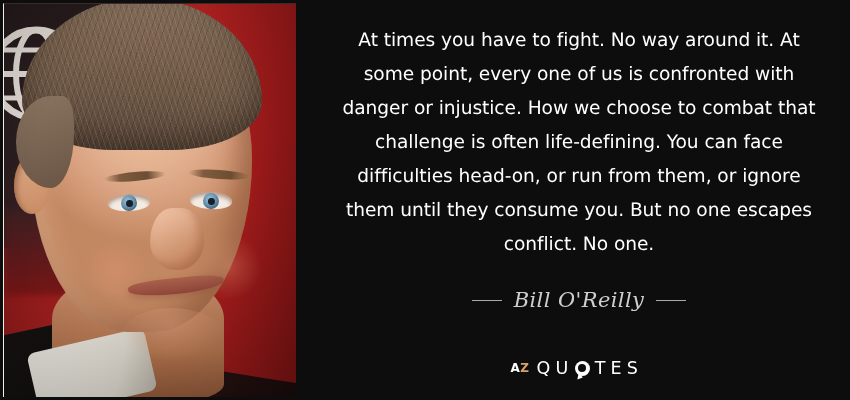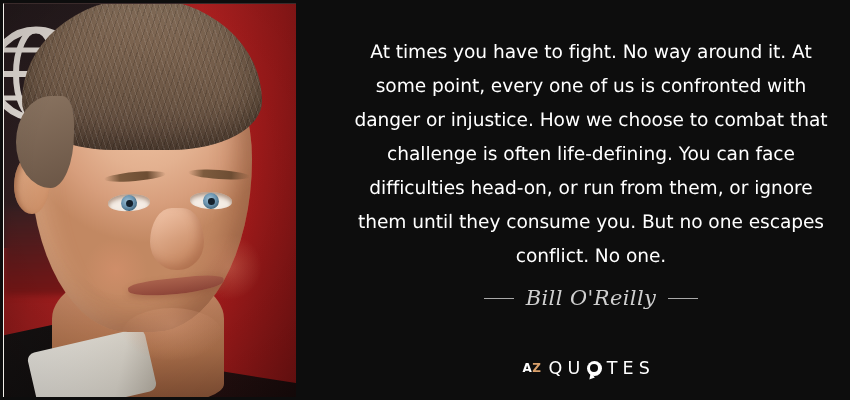--- a/index.html
+++ b/index.html
@@ -280,32 +280,33 @@
     background: #0d0d0d;
     display: flex;
     flex-direction: column;
     align-items: center;
     padding: 24px 32px 0 40px;
     box-sizing: border-box;
   }
 
   .quote-text {
     width: 482px;
-    margin: 12px;
+    margin: 0;
     color: #ffffff;
     font-family: "DejaVu Sans", sans-serif;
     font-size: 18.6px;
     line-height: 34px;
     text-align: center;
     font-weight: 400;
     letter-spacing: -0.05px;
     text-rendering: geometricPrecision;
   }
 
   .attribution {
+    margin-top: 26px;
     display: flex;
     align-items: center;
     justify-content: center;
     gap: 12px;
     width: 482px;
   }
   .attr-rule {
     display: block;
     width: 30px;
     height: 1px;

